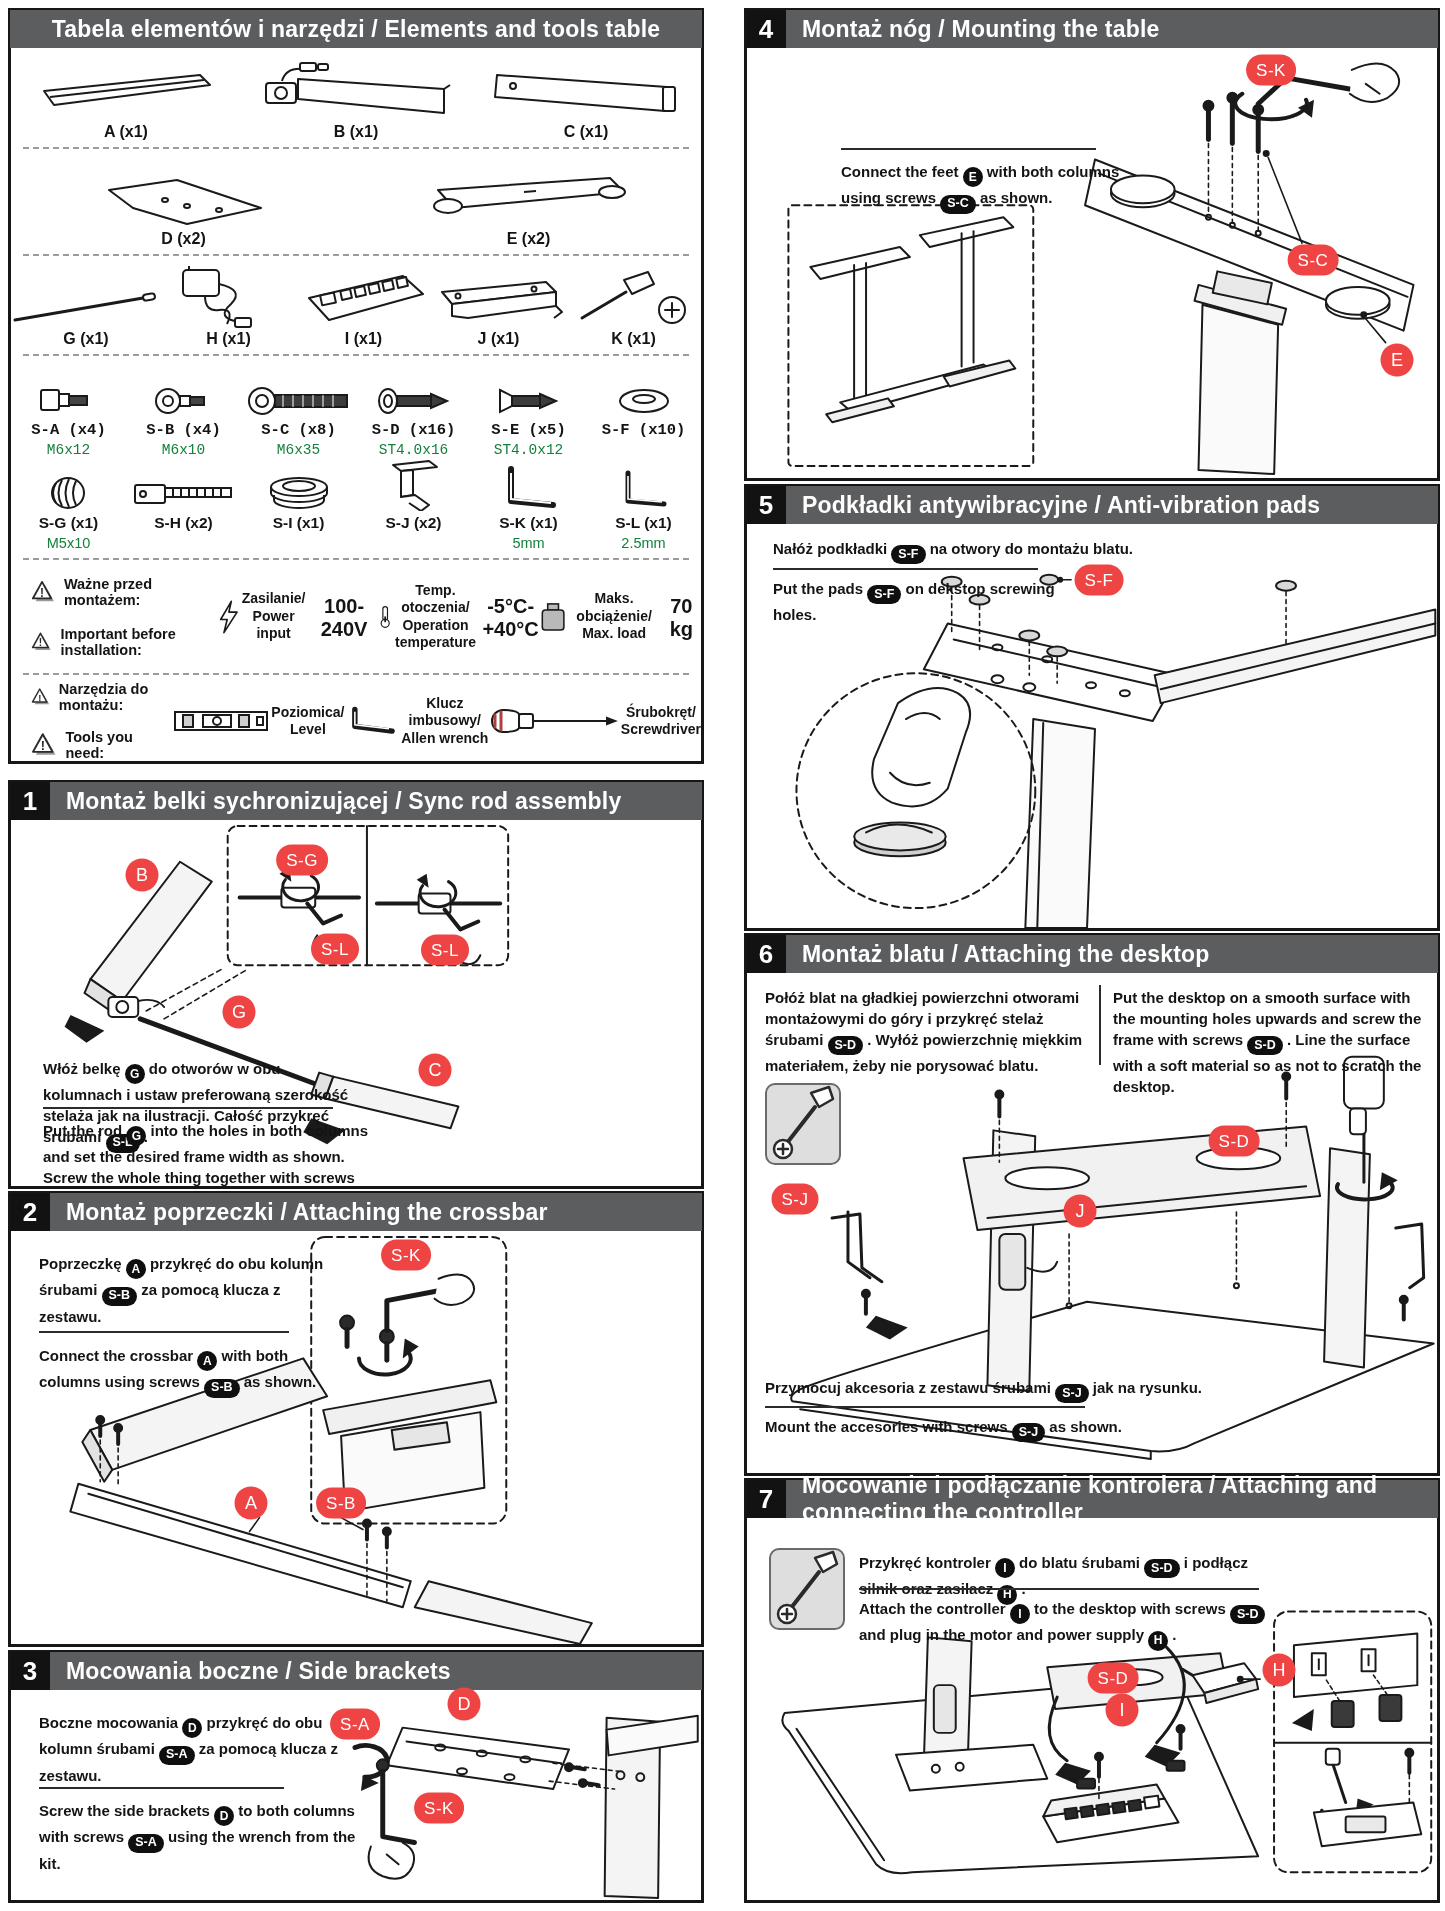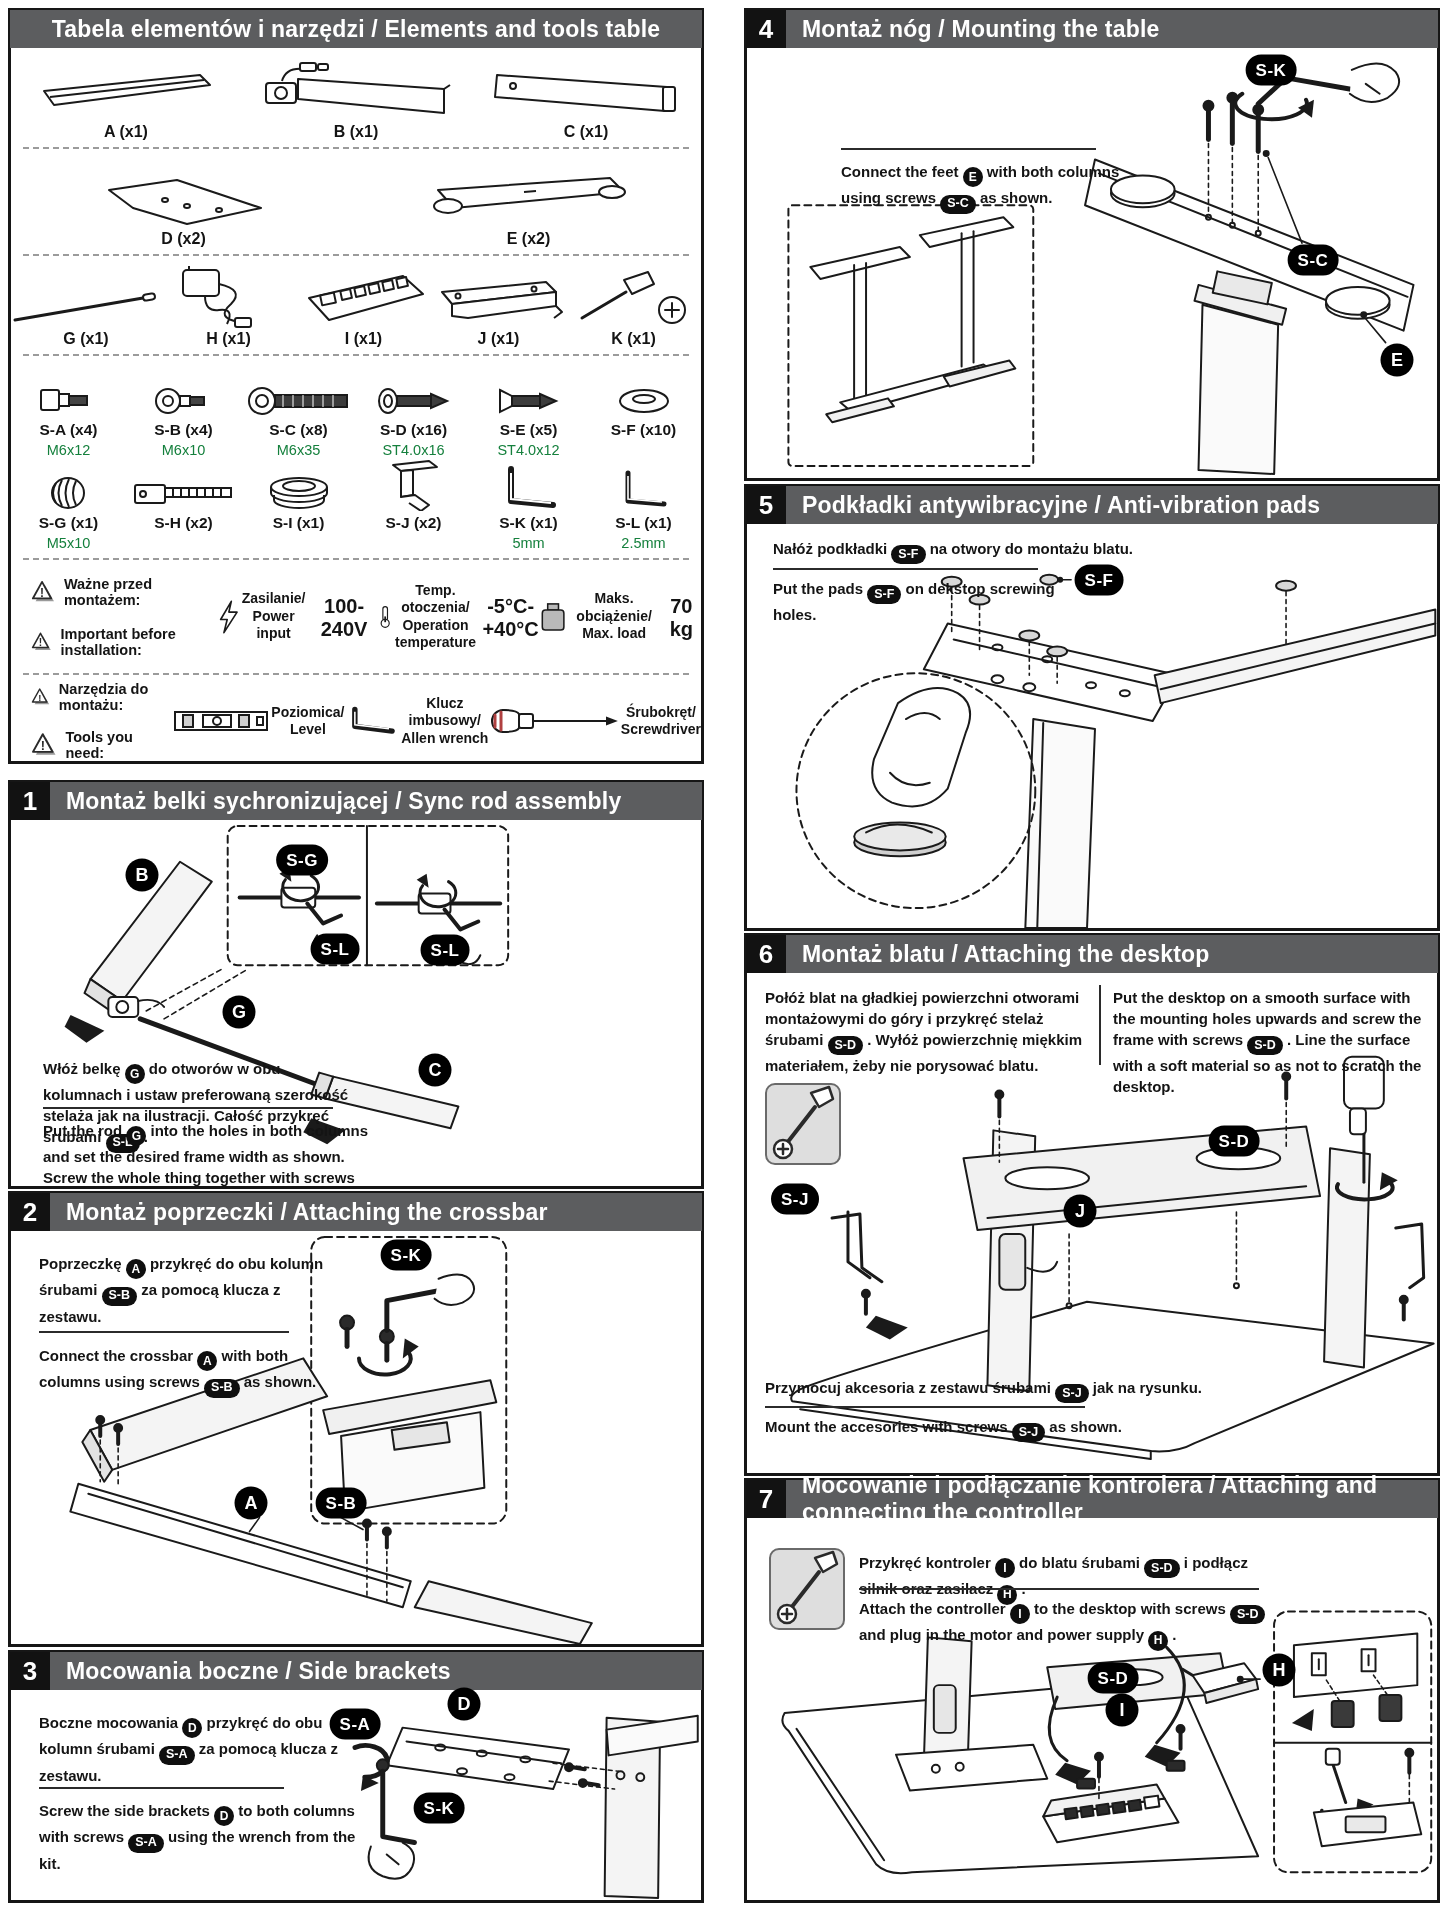--- a/index.html
+++ b/index.html
@@ -25,22 +25,22 @@
   }
   .content { position:absolute; left:0; right:0; top:37px; bottom:0; }
   .art { position:absolute; inset:0; width:100%; height:100%; }
   .instr { position:absolute; font-size:15px; font-weight:bold; line-height:1.4; }
   .divline { position:absolute; border-top:2px solid #2b2b2b; }
   .vline  { position:absolute; border-left:2px solid #2b2b2b; }
   .tok { display:inline-flex; align-items:center; justify-content:center;
          background:#0f0f0f; color:#fff; font-weight:bold; vertical-align:-4px; }
   .tok.tcircle { width:20px; height:20px; border-radius:50%; font-size:12px; }
   .tok.tpill   { height:19px; padding:0 7px; border-radius:10px; font-size:12.5px; }
-  .badge { position:absolute; transform:translate(-50%,-50%); background:#000000; color:#fff;
-           font-weight:bold; display:flex; align-items:center; justify-content:center; z-index:5; }
+  .badge { position:absolute; transform:translate(-50%,-50%); background:#ef4444; color:#fff;
+           font-weight:normal; display:flex; align-items:center; justify-content:center; z-index:5; }
   .badge.bcircle { width:33px; height:33px; border-radius:50%; font-size:18px; }
   .badge.bpill   { height:31px; padding:0 10px; border-radius:16px; font-size:17px; letter-spacing:.5px; }
   
   .t-row { display:flex; align-items:flex-end; }
   .pcell { flex:1; display:flex; flex-direction:column; align-items:center; justify-content:flex-end; }
   .plabel { font-size:16px; font-weight:bold; }
   .scell { flex:1; display:flex; flex-direction:column; align-items:center; justify-content:flex-end; gap:3px; }
   .slabel { font-size:15.5px; font-weight:bold; }
   .sspec  { font-size:14.5px; color:#15803d; min-height:17px; }
   .dashsep { border-top:2px dashed #9b9b9b; margin:6px 12px; }
@@ -176,21 +176,21 @@
               <circle cx="98" cy="40" r="13"></circle>
               <line x1="91" y1="40" x2="105" y2="40"></line>
               <line x1="98" y1="33" x2="98" y2="47"></line>
             </g>
           </svg>
         <div class="plabel">K (x1)</div>
       </div>
     </div>
     <div class="dashsep"></div>
 
-    <div class="t-row" style="height:104px;">
+    <div class="t-row" style="height:104px;font-family:Liberation Mono, monospace;">
       <div class="scell">
         <svg width="64" height="34" viewBox="0 0 64 34">
             <g stroke="#1a1a1a" stroke-width="2" fill="#fff">
               <rect x="4" y="6" width="18" height="20" rx="2"></rect>
               <rect x="22" y="10" width="10" height="12"></rect>
               <rect x="32" y="12" width="18" height="9" fill="#444"></rect>
             </g>
           </svg>
         <div class="slabel">S-A (x4)</div>
         <div class="sspec">M6x12</div>

